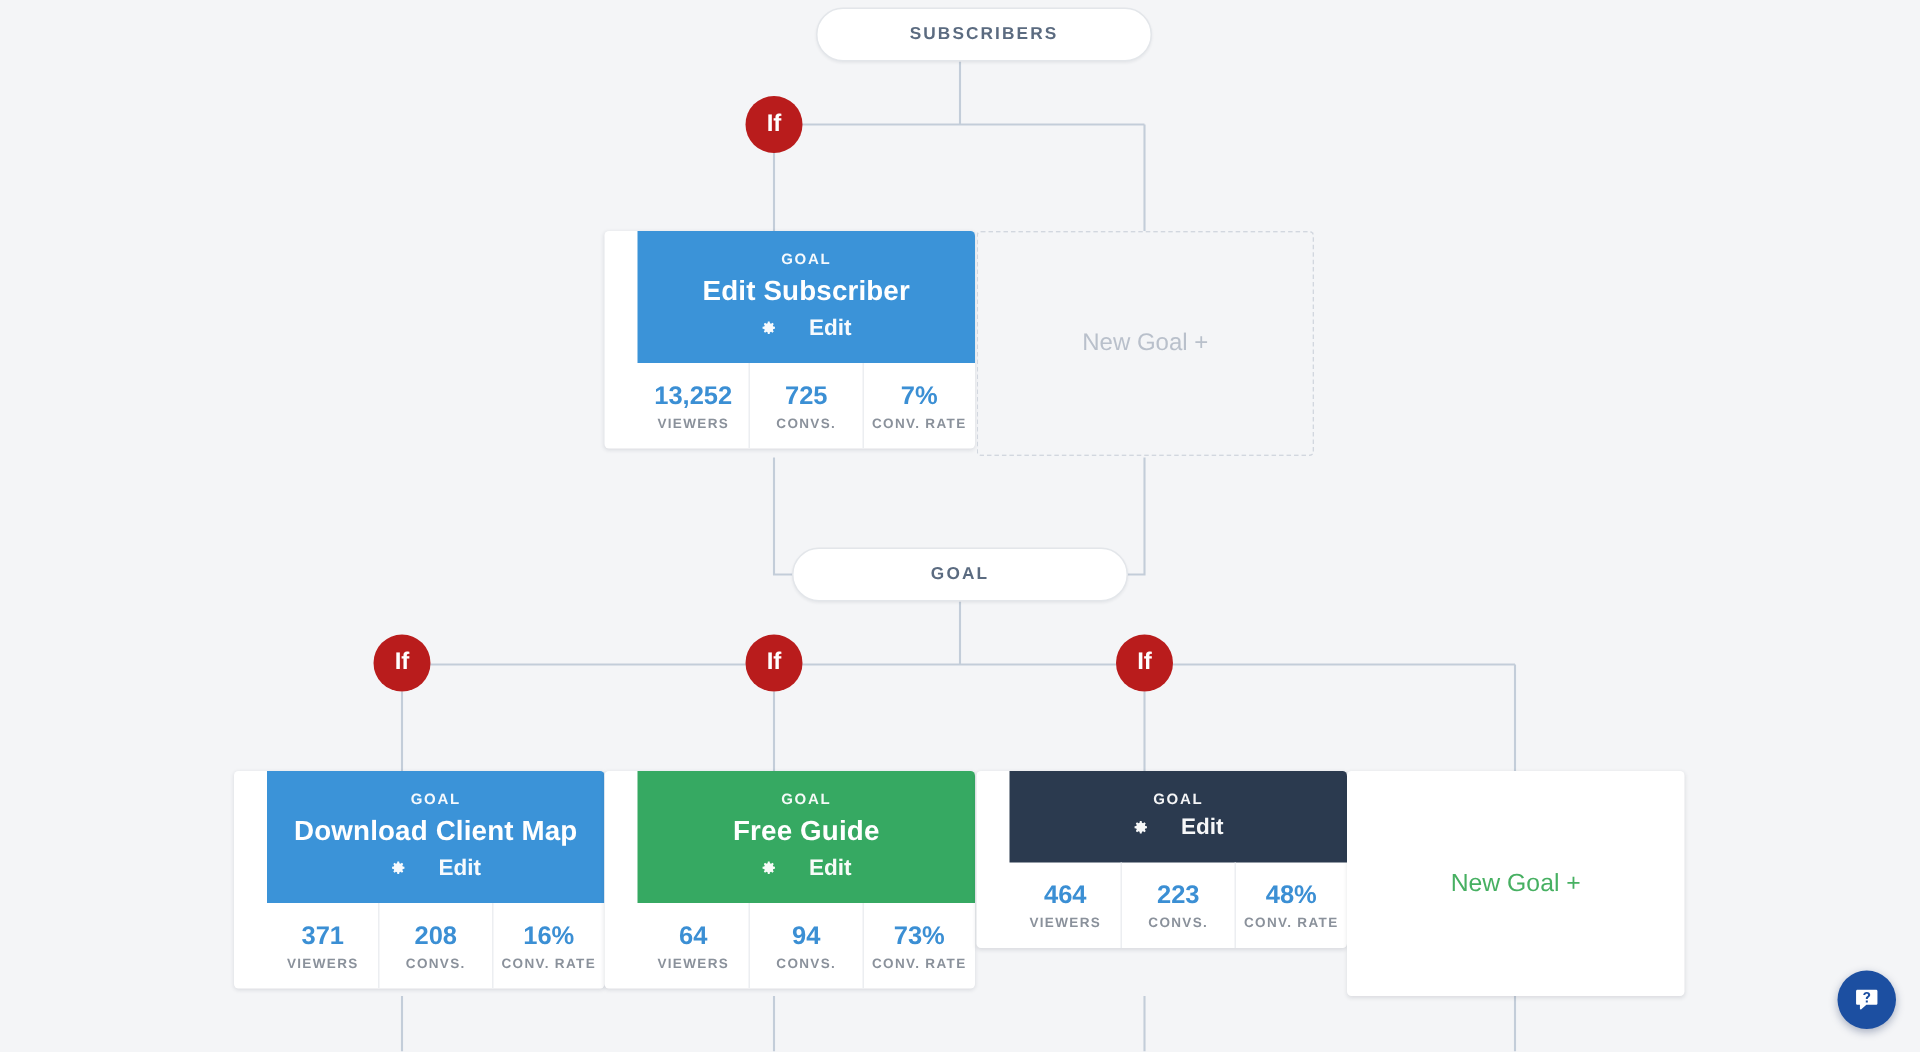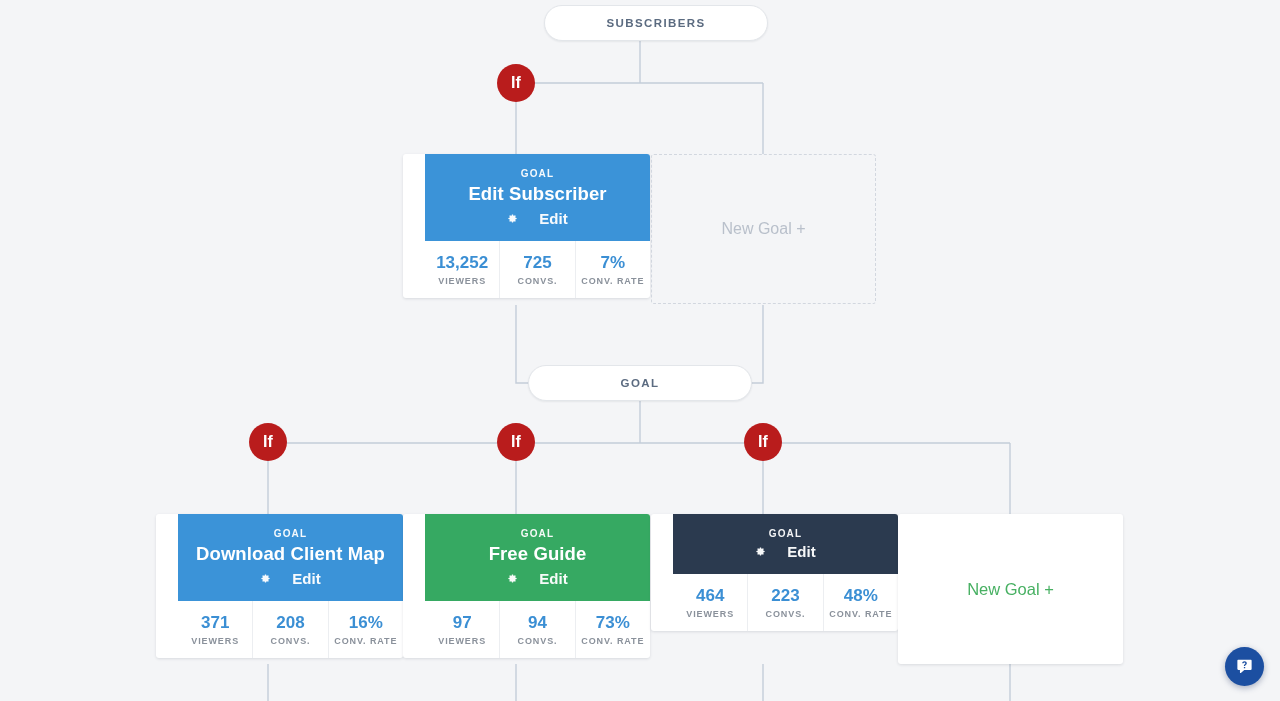--- a/index.html
+++ b/index.html
@@ -317,21 +317,21 @@
           <svg width="11" height="11" viewBox="0 0 24 24" fill="#ffffff">
             <path d="M12 8.2a3.8 3.8 0 100 7.6 3.8 3.8 0 000-7.6zm0 5.9a2.1 2.1 0 110-4.2 2.1 2.1 0 010 4.2z"></path>
             <path d="M21 13.3v-2.6l-2.4-.4a6.9 6.9 0 00-.7-1.7l1.4-2-1.9-1.8-2 1.4a6.9 6.9 0 00-1.7-.7L13.3 3h-2.6l-.4 2.5a6.9 6.9 0 00-1.7.7l-2-1.4L4.8 6.6l1.4 2a6.9 6.9 0 00-.7 1.7L3 10.7v2.6l2.5.4c.16.6.4 1.17.7 1.7l-1.4 2 1.8 1.9 2-1.4c.53.3 1.1.54 1.7.7l.4 2.4h2.6l.4-2.4c.6-.16 1.17-.4 1.7-.7l2 1.4 1.9-1.9-1.4-2c.3-.53.54-1.1.7-1.7l2.4-.4z"></path>
           </svg>
         </span>
         <span>Edit</span>
       </div>
     </div>
     <div class="goal-stats">
       <div class="stat">
-        <div class="stat-value">97</div>
+        <div class="stat-value">64</div>
         <div class="stat-label">VIEWERS</div>
       </div>
       <div class="stat">
         <div class="stat-value">94</div>
         <div class="stat-label">CONVS.</div>
       </div>
       <div class="stat">
         <div class="stat-value">73%</div>
         <div class="stat-label">CONV. RATE</div>
       </div>

